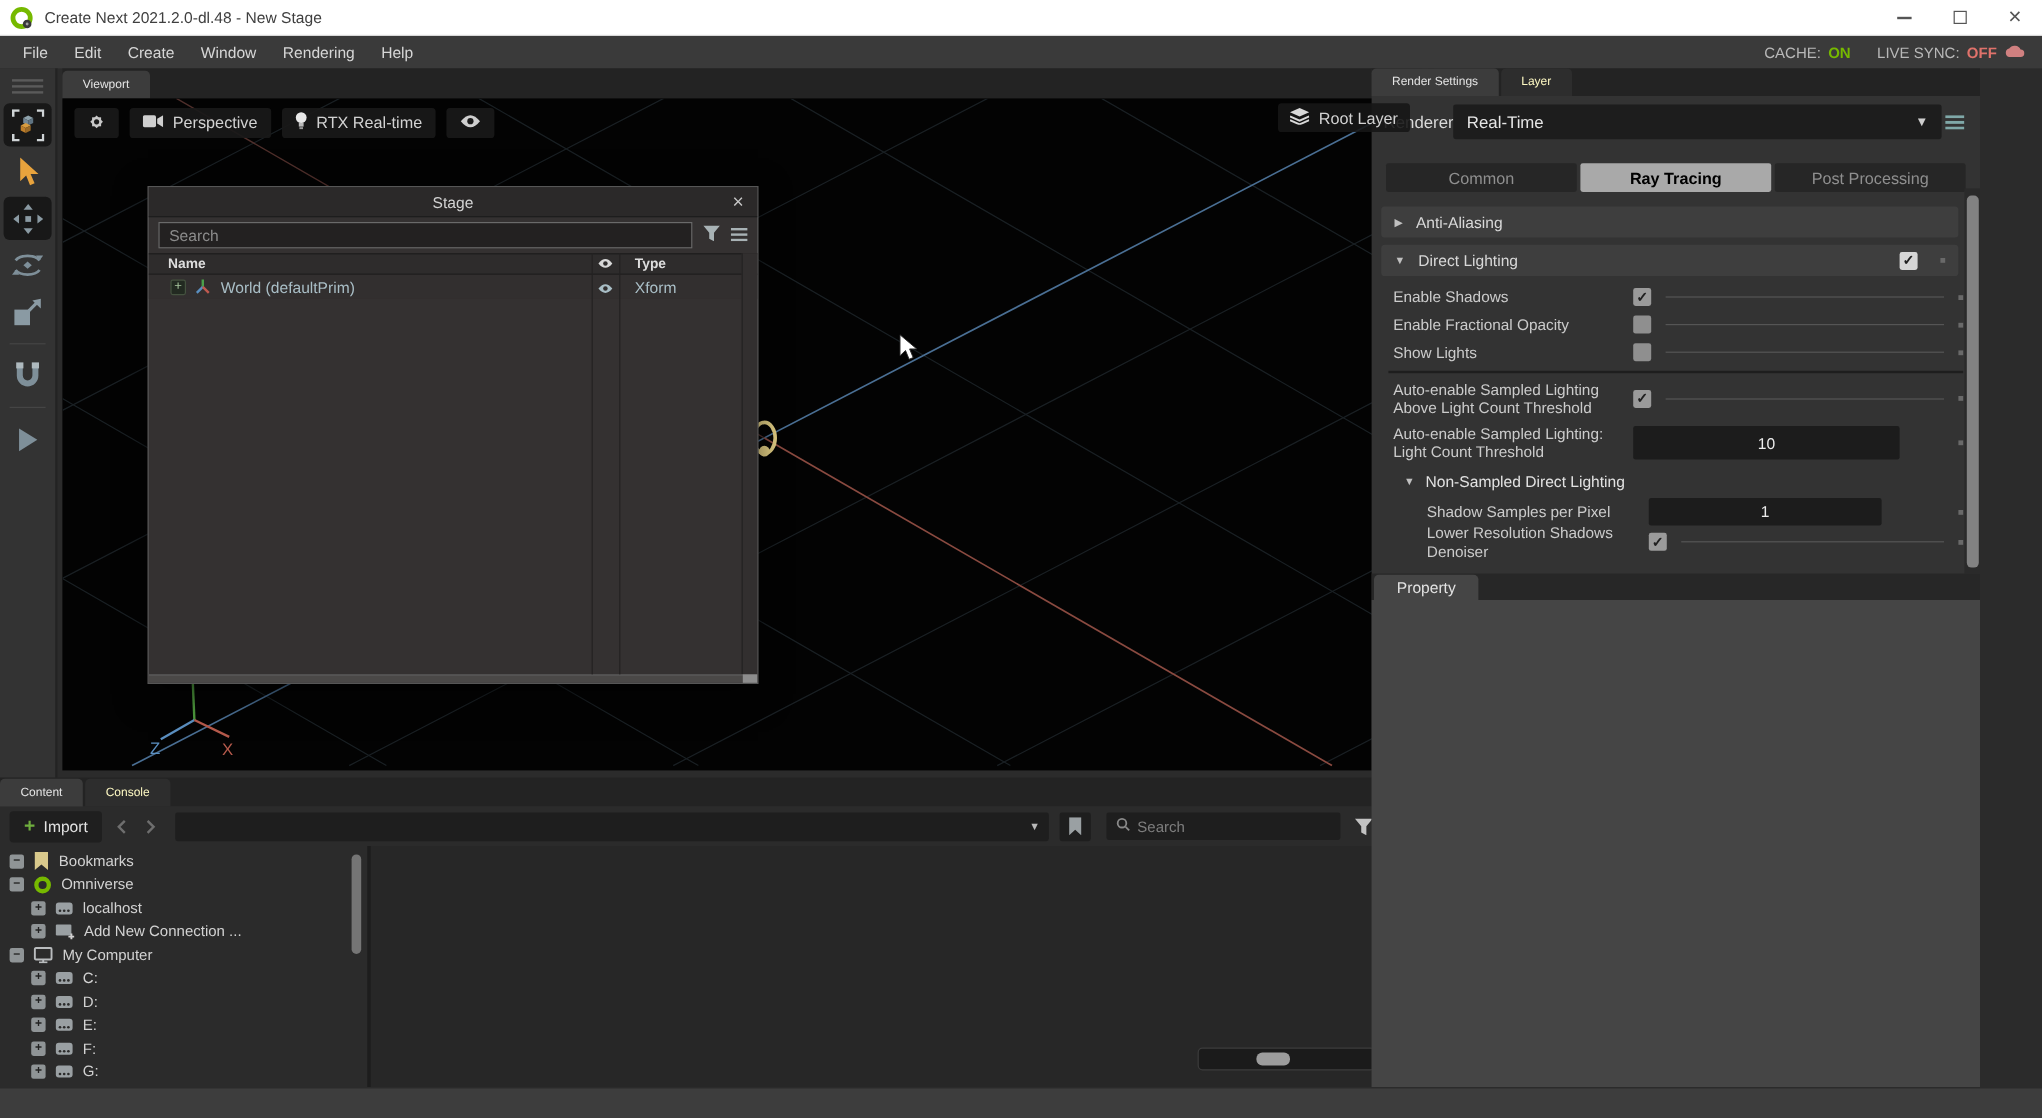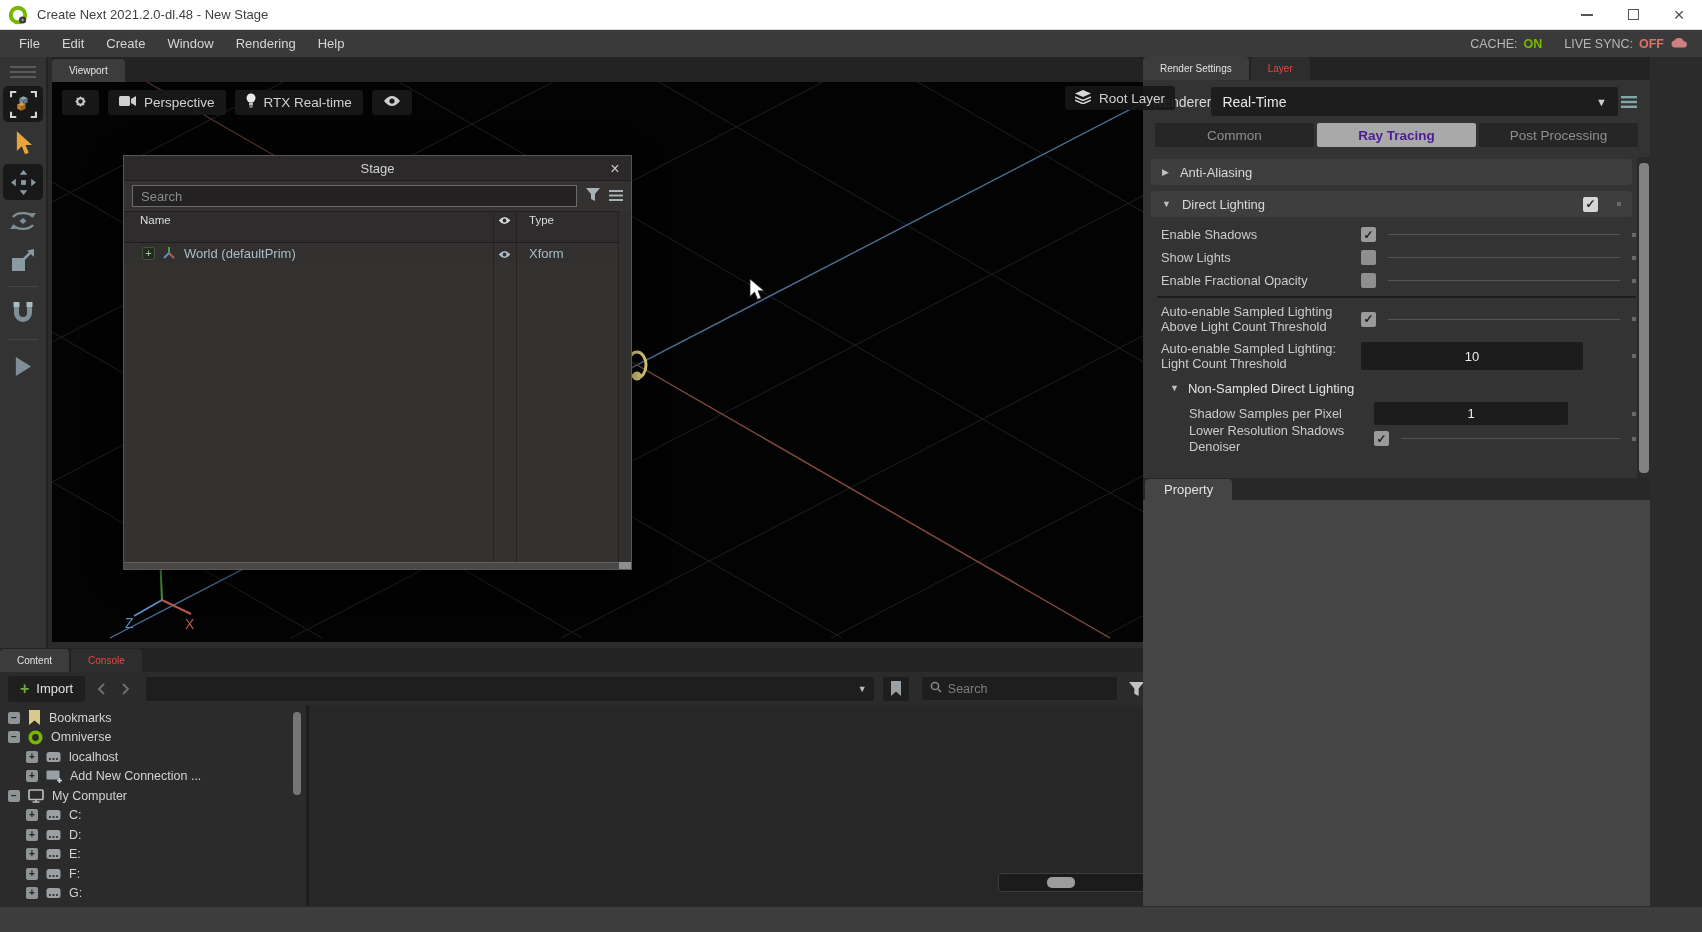--- a/index.html
+++ b/index.html
@@ -33,36 +33,36 @@
   .grip div{height:2px;background:#5a5a5a;margin:3px 0}
   .tool{width:40px;height:36px;margin:3px auto;display:flex;align-items:center;justify-content:center;border-radius:5px}
   .tool.active{background:#181818}
   .tsep{width:30px;height:1px;background:#454545;margin:8px auto}
 
   
   .viewport-pane{position:absolute;left:52px;top:57px;width:1133px;height:585px}
   .tabstrip{height:25px;background:#232323;display:flex;align-items:flex-end}
   .tab{padding:0 17px;height:23px;display:flex;align-items:center;font-size:10px;border-radius:4px 4px 0 0}
   .tab.active{background:#3c3c3c;color:#e4e4e4}
-  .tab.inactive{background:#2d2d2d;color:#ef4444;margin-left:2px}
+  .tab.inactive{background:#2d2d2d;color:#fef9c3;margin-left:2px}
   .vp-canvas{position:relative;height:560px;background:#030303;overflow:hidden}
   .vp-hud{position:absolute;top:8px;left:10px;display:flex;gap:9px;z-index:3}
   .hud-btn{height:25px;background:rgba(25,25,25,.92);border-radius:3px;display:flex;align-items:center;gap:8px;padding:0 11px;color:#d2d2d2;font-size:13.5px}
   .root-layer-btn{position:absolute;top:4px;right:10px;height:24px;background:rgba(22,22,22,.9);border-radius:3px;display:flex;align-items:center;gap:8px;padding:0 10px;color:#d2d2d2;font-size:13.5px;z-index:3}
   .gizmo{position:absolute;left:70px;bottom:10px;z-index:2}
   .cursor{position:absolute;left:697px;top:196px;z-index:9}
 
   
   .stage-window{position:absolute;left:71px;top:73px;width:509px;height:415px;background:#343131;border:1px solid #565656;box-shadow:0 8px 26px rgba(0,0,0,.6);z-index:5}
   .stage-titlebar{height:25px;background:#2b2929;display:flex;align-items:center;justify-content:center;position:relative;border-bottom:1px solid #1d1d1d;color:#d2d2d2;font-size:13px}
   .stage-close{position:absolute;right:6px;top:0;height:25px;width:20px;display:flex;align-items:center;justify-content:center;color:#c8c8c8;font-size:16px}
   .stage-searchrow{height:30px;display:flex;align-items:center;padding:0 8px;gap:9px}
   .stage-search{flex:1;height:22px;background:#232121;border:1px solid #6a6a6a;color:#cfcfcf;padding:0 8px;font-size:13px;font-family:"Liberation Sans",sans-serif}
   .stage-search::placeholder{color:#8b8b8b}
-  .stage-header{height:32px;background:#2e2c2c;border-top:1px solid #1d1d1d;border-bottom:1px solid #1d1d1d;position:relative;font-size:11.5px;font-weight:normal;color:#dedede}
+  .stage-header{height:18px;background:#2e2c2c;border-top:1px solid #1d1d1d;border-bottom:1px solid #1d1d1d;position:relative;font-size:11.5px;font-weight:bold;color:#dedede}
   .stage-header .hname{position:absolute;left:16px;top:2px}
   .stage-header .htype{position:absolute;left:405px;top:2px}
   .stage-header .heye{position:absolute;left:374px;top:3px}
   .stage-row{height:20px;display:flex;align-items:center;color:#a9bec6;font-size:13px;position:relative;background:#322f2f}
   .sexp{width:13px;height:13px;background:#222a21;border:1px solid #44523f;border-radius:2px;color:#a8c79e;font-size:11px;display:flex;align-items:center;justify-content:center;margin:0 7px 0 18px;line-height:1}
   .stage-row .reye{position:absolute;left:374px;top:4px}
   .stage-row .rtype{position:absolute;left:405px}
   .stage-colsep{position:absolute;top:55px;bottom:7px;width:1px;background:#242222;z-index:1}
   .stage-scrollcol{position:absolute;top:55px;bottom:7px;right:0;width:13px;background:#322f2f;border-left:1px solid #242222}
   .stage-bottombar{position:absolute;left:0;right:0;bottom:0;height:7px;background:#4a4847;border-top:1px solid #5e5e5e}
@@ -97,23 +97,23 @@
   .view-toggle{position:absolute;right:14px;bottom:13px;width:24px;height:21px;display:flex;align-items:center;justify-content:center}
 
   
   .v-gap{position:absolute;left:1190px;top:57px;width:5px;bottom:26px;background:#242424}
   .right-pane{position:absolute;left:1143px;top:57px;width:507px;height:849px;background:#333}
   .renderer-row{height:43px;display:flex;align-items:center;padding:0 10px;}
   .renderer-label{color:#dadada;font-size:14px}
   .renderer-dd{flex:1;height:29px;background:#1d1d1d;border-radius:2px;display:flex;align-items:center;padding:0 11px;color:#e6e6e6;font-size:14px}
   .renderer-dd .caret{margin-left:auto;color:#cfcfcf;font-size:11px}
   .rp-menu-icon{width:22px;display:flex;justify-content:center}
-  .mode-tabs{display:flex;gap:3px;padding:0 12px;height:24px;margin-top:0}
+  .mode-tabs{display:flex;gap:3px;padding:0 12px;height:24px;margin-top:13px}
   .mode-tab{flex:1;display:flex;align-items:center;justify-content:center;background:#262626;color:#8f8f8f;font-size:13.5px;border-radius:2px}
-  .mode-tab.active{background:#a9a9a9;color:#4c1d95;font-weight:bold}
+  .mode-tab.active{background:#a9a9a9;color:#000000;font-weight:bold}
   .section-bar{height:26px;background:#3e3e3e;border-radius:3px;margin:12px 18px 0 8px;display:flex;align-items:center;padding:0 11px;gap:11px;color:#d8d8d8;font-size:13px}
   .section-bar.mt6{margin-top:6px}
   .tri{color:#c0c0c0;font-size:9px}
   .cb{width:15px;height:15px;border-radius:2px;background:#9a9a9a;display:flex;align-items:center;justify-content:center;font-size:12px;color:#1f1f1f;font-weight:bold;flex:none}
   .cb.un{background:#8f8f8f}
   .cb.hdr{background:#d6d6d6;margin-left:auto}
   .dot{width:4px;height:4px;background:#696969;flex:none}
   .dot.hdrdot{margin-left:8px}
   .settings{padding-top:6px}
   .srow{display:flex;align-items:center;height:23px;padding:0 14px 0 18px;color:#cbcbcb;font-size:13px}
@@ -617,27 +617,27 @@
       <span class="dot hdrdot"></span>
     </div>
     <div class="settings" id="settings-rows">
         <div class="srow checkbox">
           <div class="lbl">Enable Shadows</div>
           <span class="cb on">✓</span>
           <div class="hline"></div>
           <span class="dot"></span>
         </div>
         <div class="srow checkbox">
-          <div class="lbl">Show Lights</div>
+          <div class="lbl">Enable Fractional Opacity</div>
           <span class="cb un"></span>
           <div class="hline"></div>
           <span class="dot"></span>
         </div>
         <div class="srow checkbox">
-          <div class="lbl">Enable Fractional Opacity</div>
+          <div class="lbl">Show Lights</div>
           <span class="cb un"></span>
           <div class="hline"></div>
           <span class="dot"></span>
         </div>
         <div class="sdivider"></div>
         <div class="srow checkbox two">
           <div class="lbl">Auto-enable Sampled Lighting<br>Above Light Count Threshold</div>
           <span class="cb on">✓</span>
           <div class="hline"></div>
           <span class="dot"></span>

